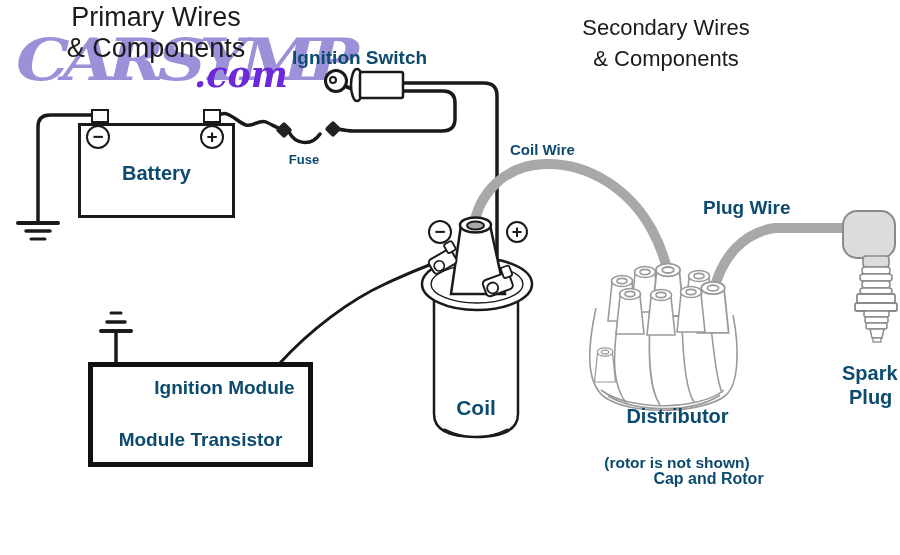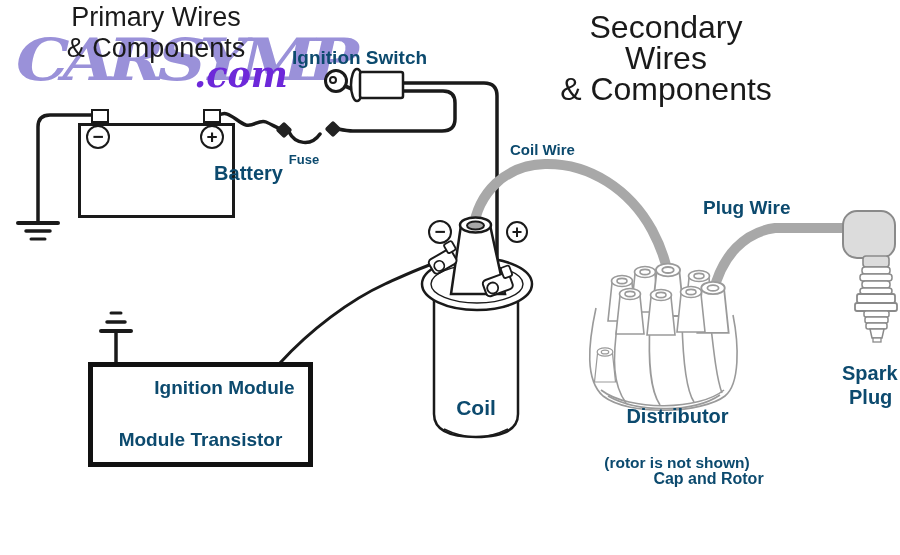--- a/index.html
+++ b/index.html
@@ -135,35 +135,35 @@
       <rect x="866" y="323" width="21" height="6" rx="2" fill="#fff" stroke-width="1.5"></rect>
       <path d="M870,329 L884,329 L882,338 L872,338 Z" fill="#fff" stroke-width="1.5"></path>
       <rect x="873" y="338" width="8" height="4" fill="#fff" stroke-width="1.3"></rect>
     </g>
   </svg>
 
   <div class="title" style="position:absolute;left:58px;top:2px;width:196px;">
     <div>Primary Wires</div>
     <div>&amp; Components</div>
   </div>
-  <div class="title" style="position:absolute;left:558px;top:12px;width:216px;font-size:32px;">
+  <div class="title" style="position:absolute;left:558px;top:12px;width:216px;font-size:22px;">
     <div>Secondary Wires</div>
     <div>&amp; Components</div>
   </div>
 
   <div class="box" style="left:91px;top:109px;width:18px;height:14px;border:2.5px solid #1a1a1a;"></div>
   <div class="box" style="left:203px;top:109px;width:18px;height:14px;border:2.5px solid #1a1a1a;"></div>
   <div class="box" style="left:78px;top:123px;width:157px;height:95px;border:3px solid #1a1a1a;"></div>
   <div class="term-circle" style="left:86px;top:125px;width:24px;height:24px;font-size:19px;">
       <span>−</span>
     </div>
   <div class="term-circle" style="left:200px;top:125px;width:24px;height:24px;font-size:19px;">
       <span>+</span>
     </div>
-  <div class="lbl" style="left:78px;top:162px;width:157px;text-align:right;font-size:20px;margin-left:48px;">Battery</div>
+  <div class="lbl" style="left:78px;top:162px;width:157px;text-align:center;font-size:20px;">Battery</div>
 
   <div class="term-circle" style="left:428px;top:220px;width:24px;height:24px;font-size:19px;">
       <span>−</span>
     </div>
   <div class="term-circle" style="left:506px;top:221px;width:22px;height:22px;font-size:18px;">
       <span>+</span>
     </div>
 
   <div class="box" style="left:88px;top:362px;width:225px;height:105px;border:5px solid #111;"></div>
   <div class="lbl" style="left:88px;top:377px;width:225px;text-align:center;font-size:19px;padding-left:24px;">Ignition Module</div>

